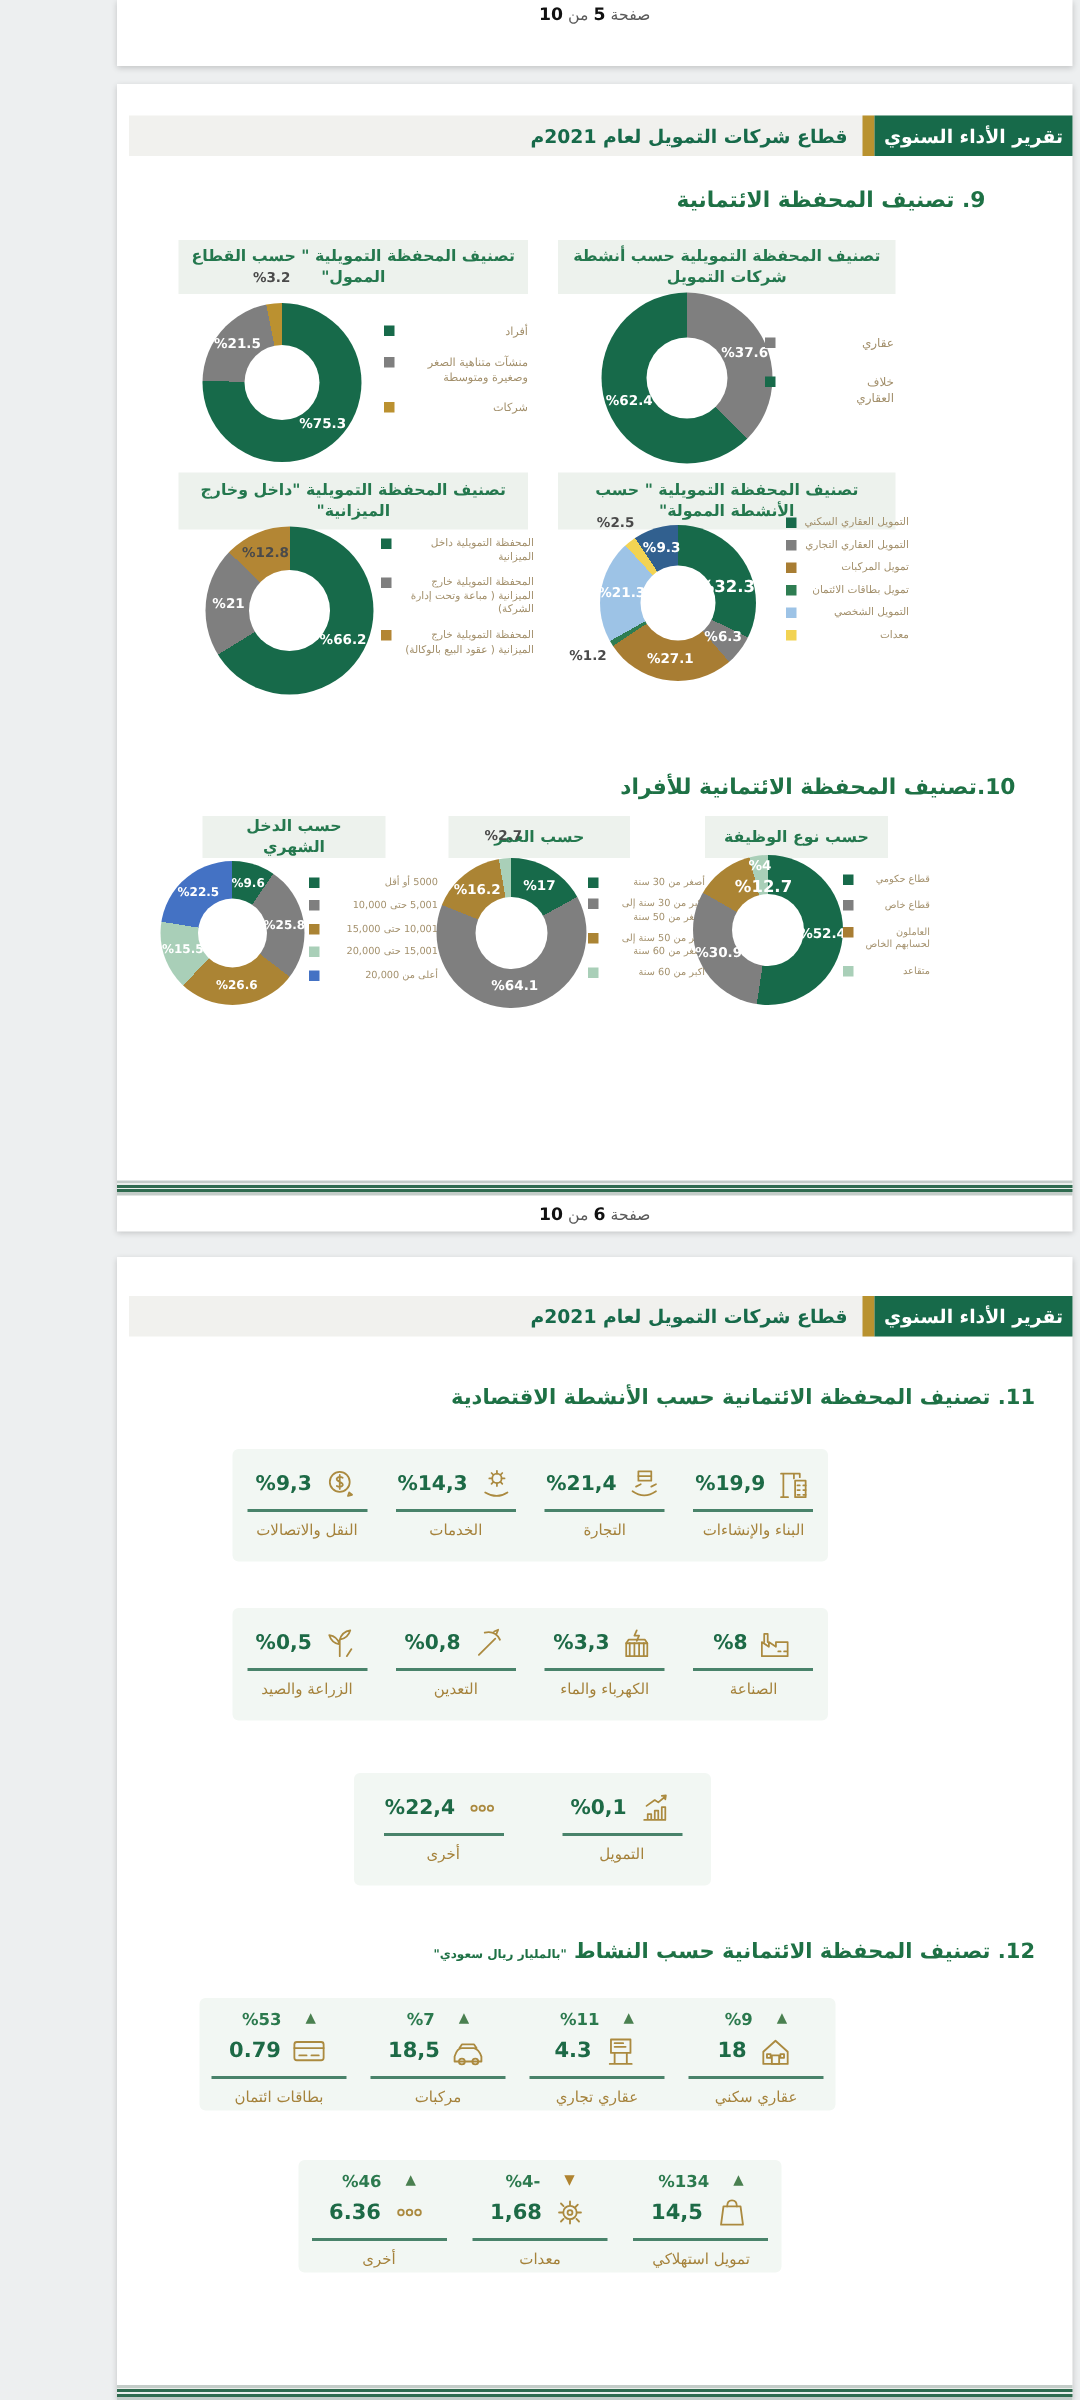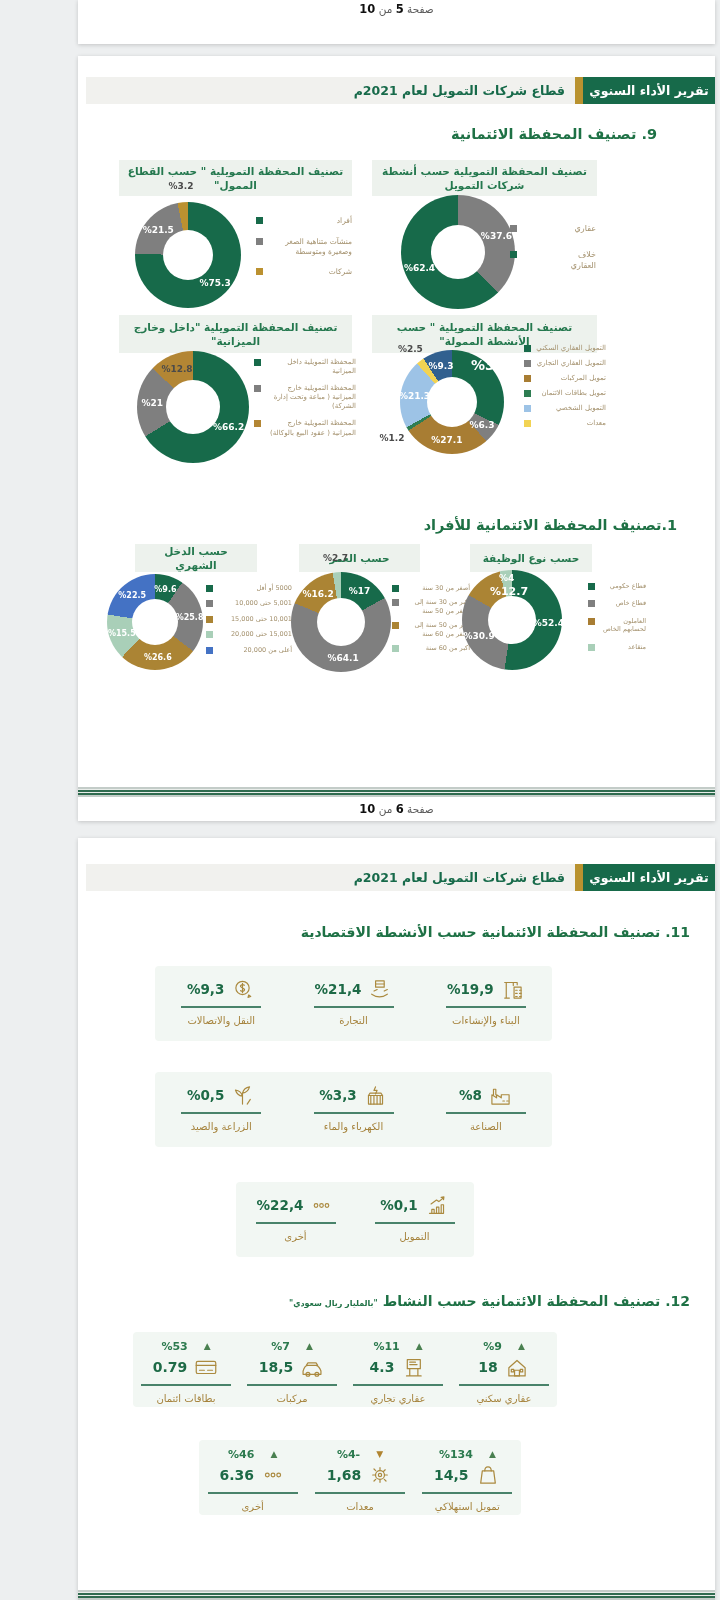--- a/index.html
+++ b/index.html
@@ -71,21 +71,21 @@
     </div>
   </div>
 
   <div class="sheet" id="s2">
     <div class="hdr">
       <div class="hdr-title">قطاع شركات التمويل لعام 2021م</div>
       <div class="hdr-gold"></div>
       <div class="hdr-badge">تقرير الأداء السنوي</div>
     </div>
     <div class="sec-title" id="t9">9. تصنيف المحفظة الائتمانية</div>
-    <div class="sec-title" id="t10">1.تصنيف المحفظة الائتمانية للأفراد</div>
+    <div class="sec-title" id="t10">10.تصنيف المحفظة الائتمانية للأفراد</div>
     <div class="band"></div>
     <div class="page-label">
       <span>صفحة</span> <b>6</b>
       <span>من</span> <b>10</b>
     </div>
   <div class="chart-box" style="left: 294px; top: 104px; width: 225px; height: 36px;">تصنيف المحفظة التمويلية حسب أنشطة شركات التمويل</div>
       <div class="donut" style="left: 323px; top: 139px; width: 114px; height: 114px; background: conic-gradient(rgb(127, 127, 127) 0%, rgb(127, 127, 127) 37.6%, rgb(23, 106, 74) 37.6%, rgb(23, 106, 74) 100%);"></div>
       <span class="slice-label" style="left: 418.492px; top: 180.197px; font-size: 9px; color: rgb(255, 255, 255);">%37.6</span>
       <span class="slice-label" style="left: 341.508px; top: 211.803px; font-size: 9px; color: rgb(255, 255, 255);">%62.4</span>
       <div class="legend" style="left: 432px; top: 168px; width: 86px; font-size: 8px;">
@@ -131,21 +131,21 @@
           <span class="sw" style="background: rgb(127, 127, 127);"></span>
           <span class="lg-t">المحفظة التمويلية خارج الميزانية ( مباعة وتحت إدارة الشركة)</span>
         </div>
         <div class="lg-row" style="margin-bottom: 8px;">
           <span class="sw" style="background: rgb(179, 134, 52);"></span>
           <span class="lg-t">المحفظة التمويلية خارج الميزانية ( عقود البيع بالوكالة)</span>
         </div>
       </div>
       <div class="chart-box" style="left: 294px; top: 259px; width: 225px; height: 38px;">تصنيف المحفظة التمويلية  " حسب الأنشطة الممولة"</div>
       <div class="donut" style="left: 322px; top: 294px; width: 104px; height: 104px; background: conic-gradient(rgb(23, 106, 74) 0%, rgb(23, 106, 74) 32.3%, rgb(127, 127, 127) 32.3%, rgb(127, 127, 127) 38.6%, rgb(168, 125, 51) 38.6%, rgb(168, 125, 51) 65.7%, rgb(46, 125, 82) 65.7%, rgb(46, 125, 82) 66.9%, rgb(157, 195, 230) 66.9%, rgb(157, 195, 230) 88.2%, rgb(242, 211, 83) 88.2%, rgb(242, 211, 83) 90.7%, rgb(49, 96, 143) 90.7%, rgb(49, 96, 143) 100%);"></div>
-      <span class="slice-label" style="left: 406.241px; top: 309px; font-size: 14px; color: rgb(255, 255, 255); margin-left: 11px;">%32.3</span>
+      <span class="slice-label" style="left: 406.241px; top: 335px; font-size: 11px; color: rgb(255, 255, 255);">%32.3</span>
       <span class="slice-label" style="left: 404.067px; top: 369.172px; font-size: 9px; color: rgb(255, 255, 255);">%6.3</span>
       <span class="slice-label" style="left: 368.888px; top: 383.614px; font-size: 9px; color: rgb(255, 255, 255);">%27.1</span>
       <span class="slice-label" style="left: 314.03px; top: 382.491px; font-size: 9px; color: rgb(74, 74, 74);">%1.2</span>
       <span class="slice-label" style="left: 336.526px; top: 339.944px; font-size: 9px; color: rgb(255, 255, 255);">%21.3</span>
       <span class="slice-label" style="left: 332.4px; top: 292.716px; font-size: 9px; color: rgb(74, 74, 74);">%2.5</span>
       <span class="slice-label" style="left: 363.066px; top: 309.649px; font-size: 9px; color: rgb(255, 255, 255);">%9.3</span>
       <div class="legend" style="left: 446px; top: 288px; width: 82px; font-size: 7px;">
         <div class="lg-row" style="margin-bottom: 6px;">
           <span class="sw" style="background: rgb(23, 106, 74);"></span>
           <span class="lg-t">التمويل العقاري السكني</span>
@@ -223,21 +223,21 @@
           <span class="sw" style="background: rgb(169, 207, 184);"></span>
           <span class="lg-t">أكبر من 60 سنة</span>
         </div>
       </div>
       <div class="chart-box" style="left: 392px; top: 488px; width: 122px; height: 28px;">حسب نوع الوظيفة</div>
       <div class="donut" style="left: 384px; top: 514px; width: 100px; height: 100px; background: conic-gradient(rgb(23, 106, 74) 0%, rgb(23, 106, 74) 52.4%, rgb(127, 127, 127) 52.4%, rgb(127, 127, 127) 83.3%, rgb(171, 132, 52) 83.3%, rgb(171, 132, 52) 96%, rgb(169, 207, 184) 96%, rgb(169, 207, 184) 100%);"></div>
       <span class="slice-label" style="left: 470.396px; top: 566.749px; font-size: 9px; color: rgb(255, 255, 255);">%52.4</span>
       <span class="slice-label" style="left: 401.122px; top: 579.852px; font-size: 9px; color: rgb(255, 255, 255);">%30.9</span>
       <span class="slice-label" style="left: 431px; top: 534.95px; font-size: 11px; color: rgb(255, 255, 255);">%12.7</span>
       <span class="slice-label" style="left: 428.673px; top: 521.835px; font-size: 9px; color: rgb(255, 255, 255);">%4</span>
-      <div class="legend" style="left: 510px; top: 526px; width: 58px; font-size: 6.5px;">
+      <div class="legend" style="left: 484px; top: 526px; width: 58px; font-size: 6.5px;">
         <div class="lg-row" style="margin-bottom: 9px;">
           <span class="sw" style="background: rgb(23, 106, 74);"></span>
           <span class="lg-t">قطاع حكومي</span>
         </div>
         <div class="lg-row" style="margin-bottom: 9px;">
           <span class="sw" style="background: rgb(127, 127, 127);"></span>
           <span class="lg-t">قطاع خاص</span>
         </div>
         <div class="lg-row" style="margin-bottom: 9px;">
           <span class="sw" style="background: rgb(168, 125, 51);"></span>
@@ -284,20 +284,33 @@
                 <rect x="11" y="5" width="11" height="8"></rect>
                 <path d="M11 9h11M6 22q10 7 20 0M9 18l4-2m9 2 4-2"></path>
               </svg>
             </span>
           </div>
           <div class="stat-line"></div>
           <div class="stat-lab">التجارة</div>
         </div>
         <div class="stat">
           <div class="stat-top">
+            <span class="stat-val">%14,3</span>
+            <span class="stat-ico">
+              <svg width="25" height="25" viewBox="0 0 32 32" fill="none" stroke="#ab8a3f" stroke-width="1.5" stroke-linecap="round" stroke-linejoin="round">
+                <circle cx="17" cy="11" r="4"></circle>
+                <path d="M17 4.5V7m0 8v2.5M10.5 11H13m8 0h2.5M12.4 6.4 14 8m6 6 1.6 1.6m0-9.2L20 8m-6 6-1.6 1.6M7 23q10 6 19 0"></path>
+              </svg>
+            </span>
+          </div>
+          <div class="stat-line"></div>
+          <div class="stat-lab">الخدمات</div>
+        </div>
+        <div class="stat">
+          <div class="stat-top">
             <span class="stat-val">%9,3</span>
             <span class="stat-ico">
               <svg width="25" height="25" viewBox="0 0 32 32" fill="none" stroke="#ab8a3f" stroke-width="1.5" stroke-linecap="round" stroke-linejoin="round">
                 <circle cx="16" cy="14" r="8.5"></circle>
                 <path d="M18.5 10.5q-2.5-1.5-4.5 0t2 3.5 2 3.5-4.5 0M16 8v12m8 3 2.5 2-3.5 1z"></path>
               </svg>
             </span>
           </div>
           <div class="stat-line"></div>
           <div class="stat-lab">النقل والاتصالات</div>
@@ -323,20 +336,32 @@
             <span class="stat-ico">
               <svg width="25" height="25" viewBox="0 0 32 32" fill="none" stroke="#ab8a3f" stroke-width="1.5" stroke-linecap="round" stroke-linejoin="round">
                 <rect x="7" y="16" width="18" height="11"></rect>
                 <path d="M10 16v11m4-11v11m4-11v11m4-11v11M7 16l2-3h14l2 3"></path>
                 <path d="m16 5-2 4.5h4L16 14"></path>
               </svg>
             </span>
           </div>
           <div class="stat-line"></div>
           <div class="stat-lab">الكهرباء والماء</div>
+        </div>
+        <div class="stat">
+          <div class="stat-top">
+            <span class="stat-val">%0,8</span>
+            <span class="stat-ico">
+              <svg width="25" height="25" viewBox="0 0 32 32" fill="none" stroke="#ab8a3f" stroke-width="1.5" stroke-linecap="round" stroke-linejoin="round">
+                <path d="m8 26 14-14M13 7q9-2 13 6m-5-7 3.5-1.5L23 8"></path>
+              </svg>
+            </span>
+          </div>
+          <div class="stat-line"></div>
+          <div class="stat-lab">التعدين</div>
         </div>
         <div class="stat">
           <div class="stat-top">
             <span class="stat-val">%0,5</span>
             <span class="stat-ico">
               <svg width="25" height="25" viewBox="0 0 32 32" fill="none" stroke="#ab8a3f" stroke-width="1.5" stroke-linecap="round" stroke-linejoin="round">
                 <path d="M16 27V13m0 4q-7-1-9-8 7 1 9 8zm0-4q7-1 9-8-7 1-9 8zm6 14 4-6"></path>
               </svg>
             </span>
           </div>

